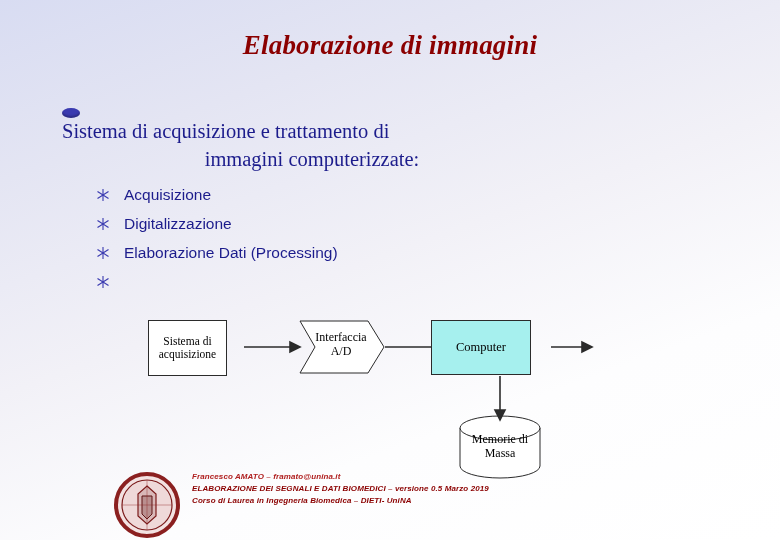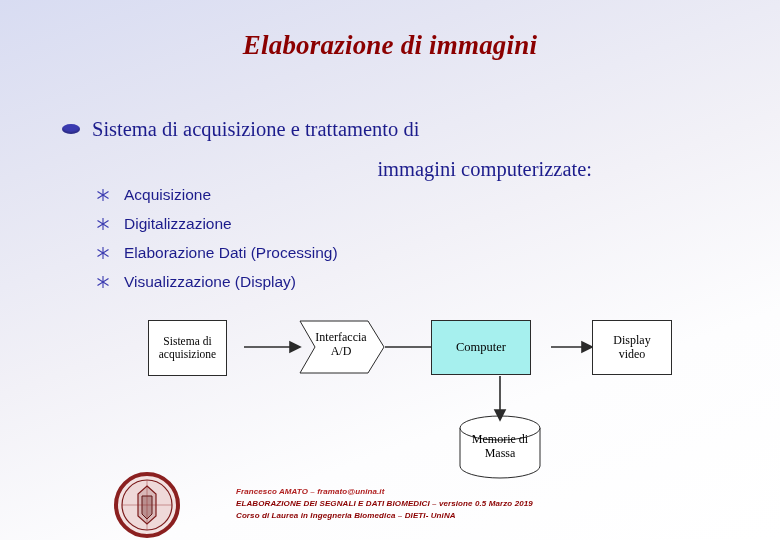--- a/index.html
+++ b/index.html
@@ -27,44 +27,45 @@
     text-align: center;
     font-family: "Liberation Serif", serif;
     font-size: 27px;
     font-weight: bold;
     font-style: italic;
     color: #8b0000;
     letter-spacing: 0.2px;
   }
   .bullet-l1 {
     position: absolute;
-    top: 116px;
+    top: 100px;
     left: 62px;
     width: 545px;
     display: flex;
     align-items: flex-start;
+    flex-direction: column;
   }
   .b1-marker {
     width: 18px;
     height: 10px;
     border-radius: 50%;
     background: #3a3ab0;
     margin-top: 8px;
     margin-right: 12px;
     flex: 0 0 auto;
     box-shadow: inset 0 -2px 2px rgba(0,0,0,0.25);
   }
   .b1-text {
     font-size: 20.5px;
     color: #1c1c8c;
     line-height: 1.35;
     text-align: justify;
     width: 500px;
   }
-  .b1-text .l2nd { display: block; text-align: right; margin-top: 12px; }
+  .b1-text .l2nd { display: block; text-align: center; }
   .sublist {
     position: absolute;
     top: 180px;
     left: 96px;
     width: 520px;
   }
   .sub-item {
     display: flex;
     align-items: center;
     height: 29px;
@@ -112,29 +113,28 @@
   .logo-wrap {
     position: absolute;
     left: 112px;
     top: 472px;
     width: 70px;
     height: 66px;
   }
   .footer-text {
     position: absolute;
     left: 192px;
-    top: 486px;
+    top: 471px;
     font-family: "Liberation Sans", sans-serif;
     font-size: 8px;
     font-weight: bold;
     font-style: italic;
     color: #8b0000;
     line-height: 1.5;
     letter-spacing: 0.1px;
-    margin-left: 44px;
   }
   .footer-text .l1 { color: #b02020; }
 </style>
 </head>
 <body>
 
 <div class="slide">
 
   <div class="title">Elaborazione di immagini</div>
 
@@ -186,21 +186,20 @@
     <div class="sub-item">
       <span class="sub-marker">
         <svg width="14" height="14" viewBox="0 0 14 14" aria-hidden="true">
           <g stroke="#3a3ab0" stroke-width="1.1" fill="none">
             <line x1="7" y1="1" x2="7" y2="13"></line>
             <line x1="1.5" y1="3.5" x2="12.5" y2="10.5"></line>
             <line x1="1.5" y1="10.5" x2="12.5" y2="3.5"></line>
           </g>
         </svg>
       </span>
-      <span class="sub-text">Visualizzazione (Display)</span>
     </div>
   </div>
 
   <svg class="diagram" viewBox="0 0 780 540">
 
     <polygon points="300,321 368,321 384,347 368,373 300,373 315,347" fill="#ffffff" stroke="#2b2b2b" stroke-width="1"></polygon>
 
     <g stroke="#2b2b2b" stroke-width="1.6" fill="#2b2b2b">
       <line x1="244" y1="347" x2="292" y2="347"></line>
       <polygon points="300,347 290,342 290,352"></polygon>
@@ -238,26 +237,20 @@
     <span>
       <span>Interfaccia</span><br>
       <span>A/D</span>
     </span>
   </div>
 
   <div class="box cyan" id="box-computer">
     <span>Computer</span>
   </div>
 
-  <div class="box white" id="box-display">
-    <span>
-      <span>Display</span><br>
-      <span>video</span>
-    </span>
-  </div>
 
   <div class="box" id="box-memorie">
     <span>
       <span>Memorie di</span><br>
       <span>Massa</span>
     </span>
   </div>
 
   <div class="logo-wrap">
     <svg width="70" height="66" viewBox="0 0 70 66" aria-hidden="true">

